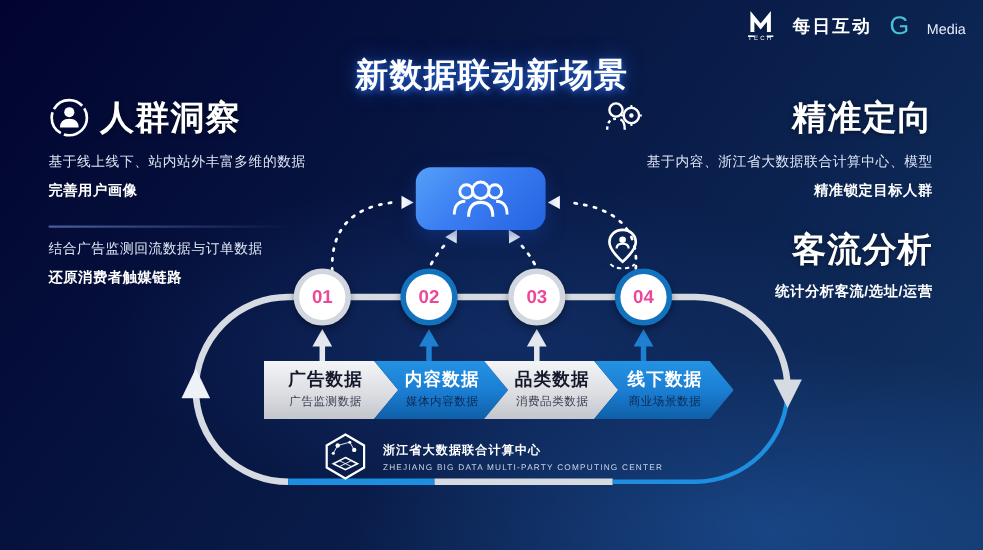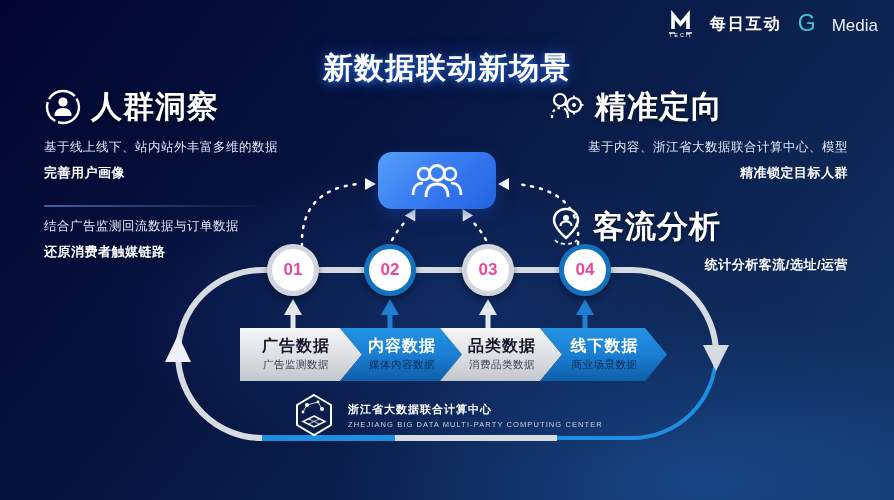--- a/index.html
+++ b/index.html
@@ -15,25 +15,25 @@
     position:absolute;top:48px;left:0;right:0;text-align:center;
     font-size:30px;font-weight:bold;letter-spacing:1px;color:#ffffff;
     text-shadow:0 2px 6px rgba(43,108,230,.85),0 0 18px rgba(43,108,230,.55);
   }
   
   .brand{position:absolute;top:10px;right:16px;display:flex;align-items:flex-start;gap:16px;}
   .mr{display:flex;align-items:center;gap:8px;}
   .mr-name{font-size:16px;font-weight:bold;letter-spacing:2px;}
   .gmedia{display:flex;align-items:baseline;}
   .gmedia .g{font-size:23px;color:#49c3d4;font-weight:normal;}
-  .gmedia .rest{font-size:17px;color:#e9eefb;padding-left:16px;}
+  .gmedia .rest{font-size:13px;color:#e9eefb;padding-left:16px;}
   
   .feature{position:absolute;}
   .feature .head{display:flex;align-items:center;gap:9px;}
-  .feature.right .head{justify-content:flex-start;}
+  .feature.right .head{justify-content:space-between;}
   .feature h2{margin:0;font-size:31px;font-weight:bold;letter-spacing:1px;text-shadow:0 1px 4px rgba(0,0,0,.5);}
   .feature .l1{margin-top:11px;font-size:12.5px;color:#dfe6f5;letter-spacing:.5px;}
   .feature .l2{margin-top:8px;font-size:13px;font-weight:bold;color:#ffffff;letter-spacing:.5px;}
   .feature.right{text-align:right;}
   .f1{left:44px;top:86px;width:276px;}
   .f2{left:44px;top:200px;width:276px;}
   .f3{right:46px;top:86px;width:300px;}
   .f4{right:46px;top:206px;width:300px;}
   .glowline{height:2px;margin-top:5px;border-radius:2px;
     background:linear-gradient(90deg,rgba(140,180,255,.5),rgba(140,180,255,0) 80%);}

